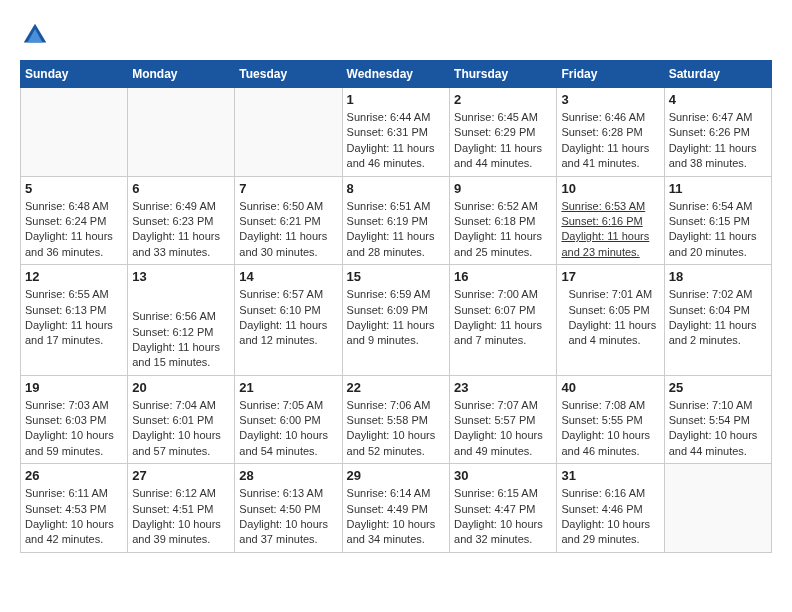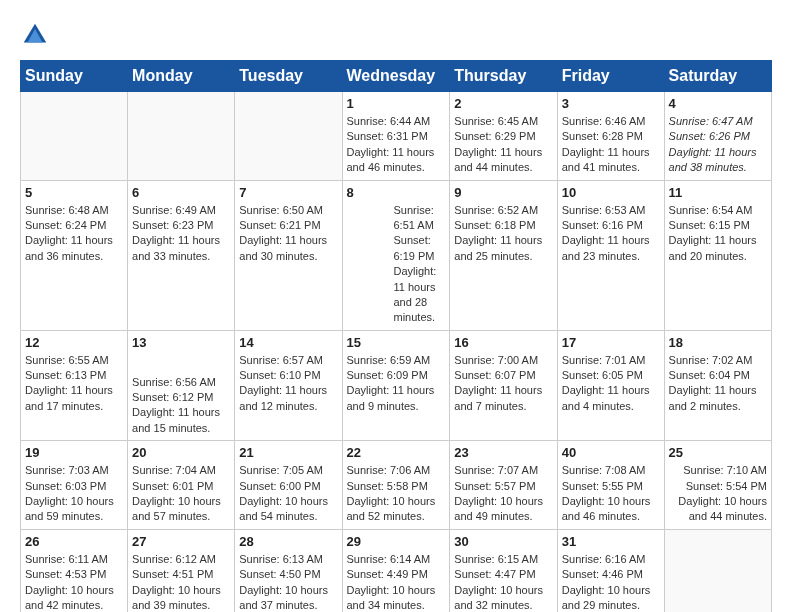--- a/index.html
+++ b/index.html
@@ -50,21 +50,21 @@
     .calendar {
       width: 100%;
       border-collapse: collapse;
       font-size: 11px;
     }
     .calendar th {
       background-color: #1a56a0;
       color: #fff;
       padding: 6px 4px;
       text-align: left;
-      font-size: 16px;
+      font-size: 12px;
       border: 1px solid #1a56a0;
     }
     .calendar td {
       border: 1px solid #ccc;
       vertical-align: top;
       padding: 4px;
       width: 108px;
       min-height: 80px;
       background: #fff;
     }
@@ -137,21 +137,21 @@
         </td>
         <td>
           <span class="day-number">3</span>
           <div class="day-info" style="white-space: pre-line;">Sunrise: 6:46 AM
 Sunset: 6:28 PM
 Daylight: 11 hours
 and 41 minutes.</div>
         </td>
         <td>
           <span class="day-number">4</span>
-          <div class="day-info" style="white-space: pre-line; font-style: italic;">Sunrise: 6:47 AM
+          <div class="day-info" style="white-space: pre-line;">Sunrise: 6:47 AM
 Sunset: 6:26 PM
 Daylight: 11 hours
 and 38 minutes.</div>
         </td>
       </tr>
       <tr>
         <td>
           <span class="day-number">5</span>
           <div class="day-info" style="white-space: pre-line;">Sunrise: 6:48 AM
 Sunset: 6:24 PM
@@ -167,35 +167,35 @@
         </td>
         <td>
           <span class="day-number">7</span>
           <div class="day-info" style="white-space: pre-line;">Sunrise: 6:50 AM
 Sunset: 6:21 PM
 Daylight: 11 hours
 and 30 minutes.</div>
         </td>
         <td>
           <span class="day-number">8</span>
-          <div class="day-info" style="white-space: pre-line; margin-left: 47px;">Sunrise: 6:51 AM
+          <div class="day-info" style="white-space: pre-line;">Sunrise: 6:51 AM
 Sunset: 6:19 PM
 Daylight: 11 hours
 and 28 minutes.</div>
         </td>
         <td>
           <span class="day-number">9</span>
           <div class="day-info" style="white-space: pre-line;">Sunrise: 6:52 AM
 Sunset: 6:18 PM
 Daylight: 11 hours
 and 25 minutes.</div>
         </td>
         <td>
           <span class="day-number">10</span>
-          <div class="day-info" style="white-space: pre-line;">Sunrise: 6:53 AM
+          <div class="day-info" style="white-space: pre-line; text-decoration: underline;">Sunrise: 6:53 AM
 Sunset: 6:16 PM
 Daylight: 11 hours
 and 23 minutes.</div>
         </td>
         <td>
           <span class="day-number">11</span>
           <div class="day-info" style="white-space: pre-line;">Sunrise: 6:54 AM
 Sunset: 6:15 PM
 Daylight: 11 hours
 and 20 minutes.</div>
@@ -232,21 +232,21 @@
         </td>
         <td>
           <span class="day-number">16</span>
           <div class="day-info" style="white-space: pre-line;">Sunrise: 7:00 AM
 Sunset: 6:07 PM
 Daylight: 11 hours
 and 7 minutes.</div>
         </td>
         <td>
           <span class="day-number">17</span>
-          <div class="day-info" style="white-space: pre-line;">Sunrise: 7:01 AM
+          <div class="day-info" style="white-space: pre-line; margin-left: 7px;">Sunrise: 7:01 AM
 Sunset: 6:05 PM
 Daylight: 11 hours
 and 4 minutes.</div>
         </td>
         <td>
           <span class="day-number">18</span>
           <div class="day-info" style="white-space: pre-line;">Sunrise: 7:02 AM
 Sunset: 6:04 PM
 Daylight: 11 hours
 and 2 minutes.</div>
@@ -290,21 +290,21 @@
         </td>
         <td>
           <span class="day-number">40</span>
           <div class="day-info" style="white-space: pre-line;">Sunrise: 7:08 AM
 Sunset: 5:55 PM
 Daylight: 10 hours
 and 46 minutes.</div>
         </td>
         <td>
           <span class="day-number">25</span>
-          <div class="day-info" style="white-space: pre-line; text-align: right;">Sunrise: 7:10 AM
+          <div class="day-info" style="white-space: pre-line;">Sunrise: 7:10 AM
 Sunset: 5:54 PM
 Daylight: 10 hours
 and 44 minutes.</div>
         </td>
       </tr>
       <tr>
         <td>
           <span class="day-number">26</span>
           <div class="day-info" style="white-space: pre-line;">Sunrise: 6:11 AM
 Sunset: 4:53 PM

